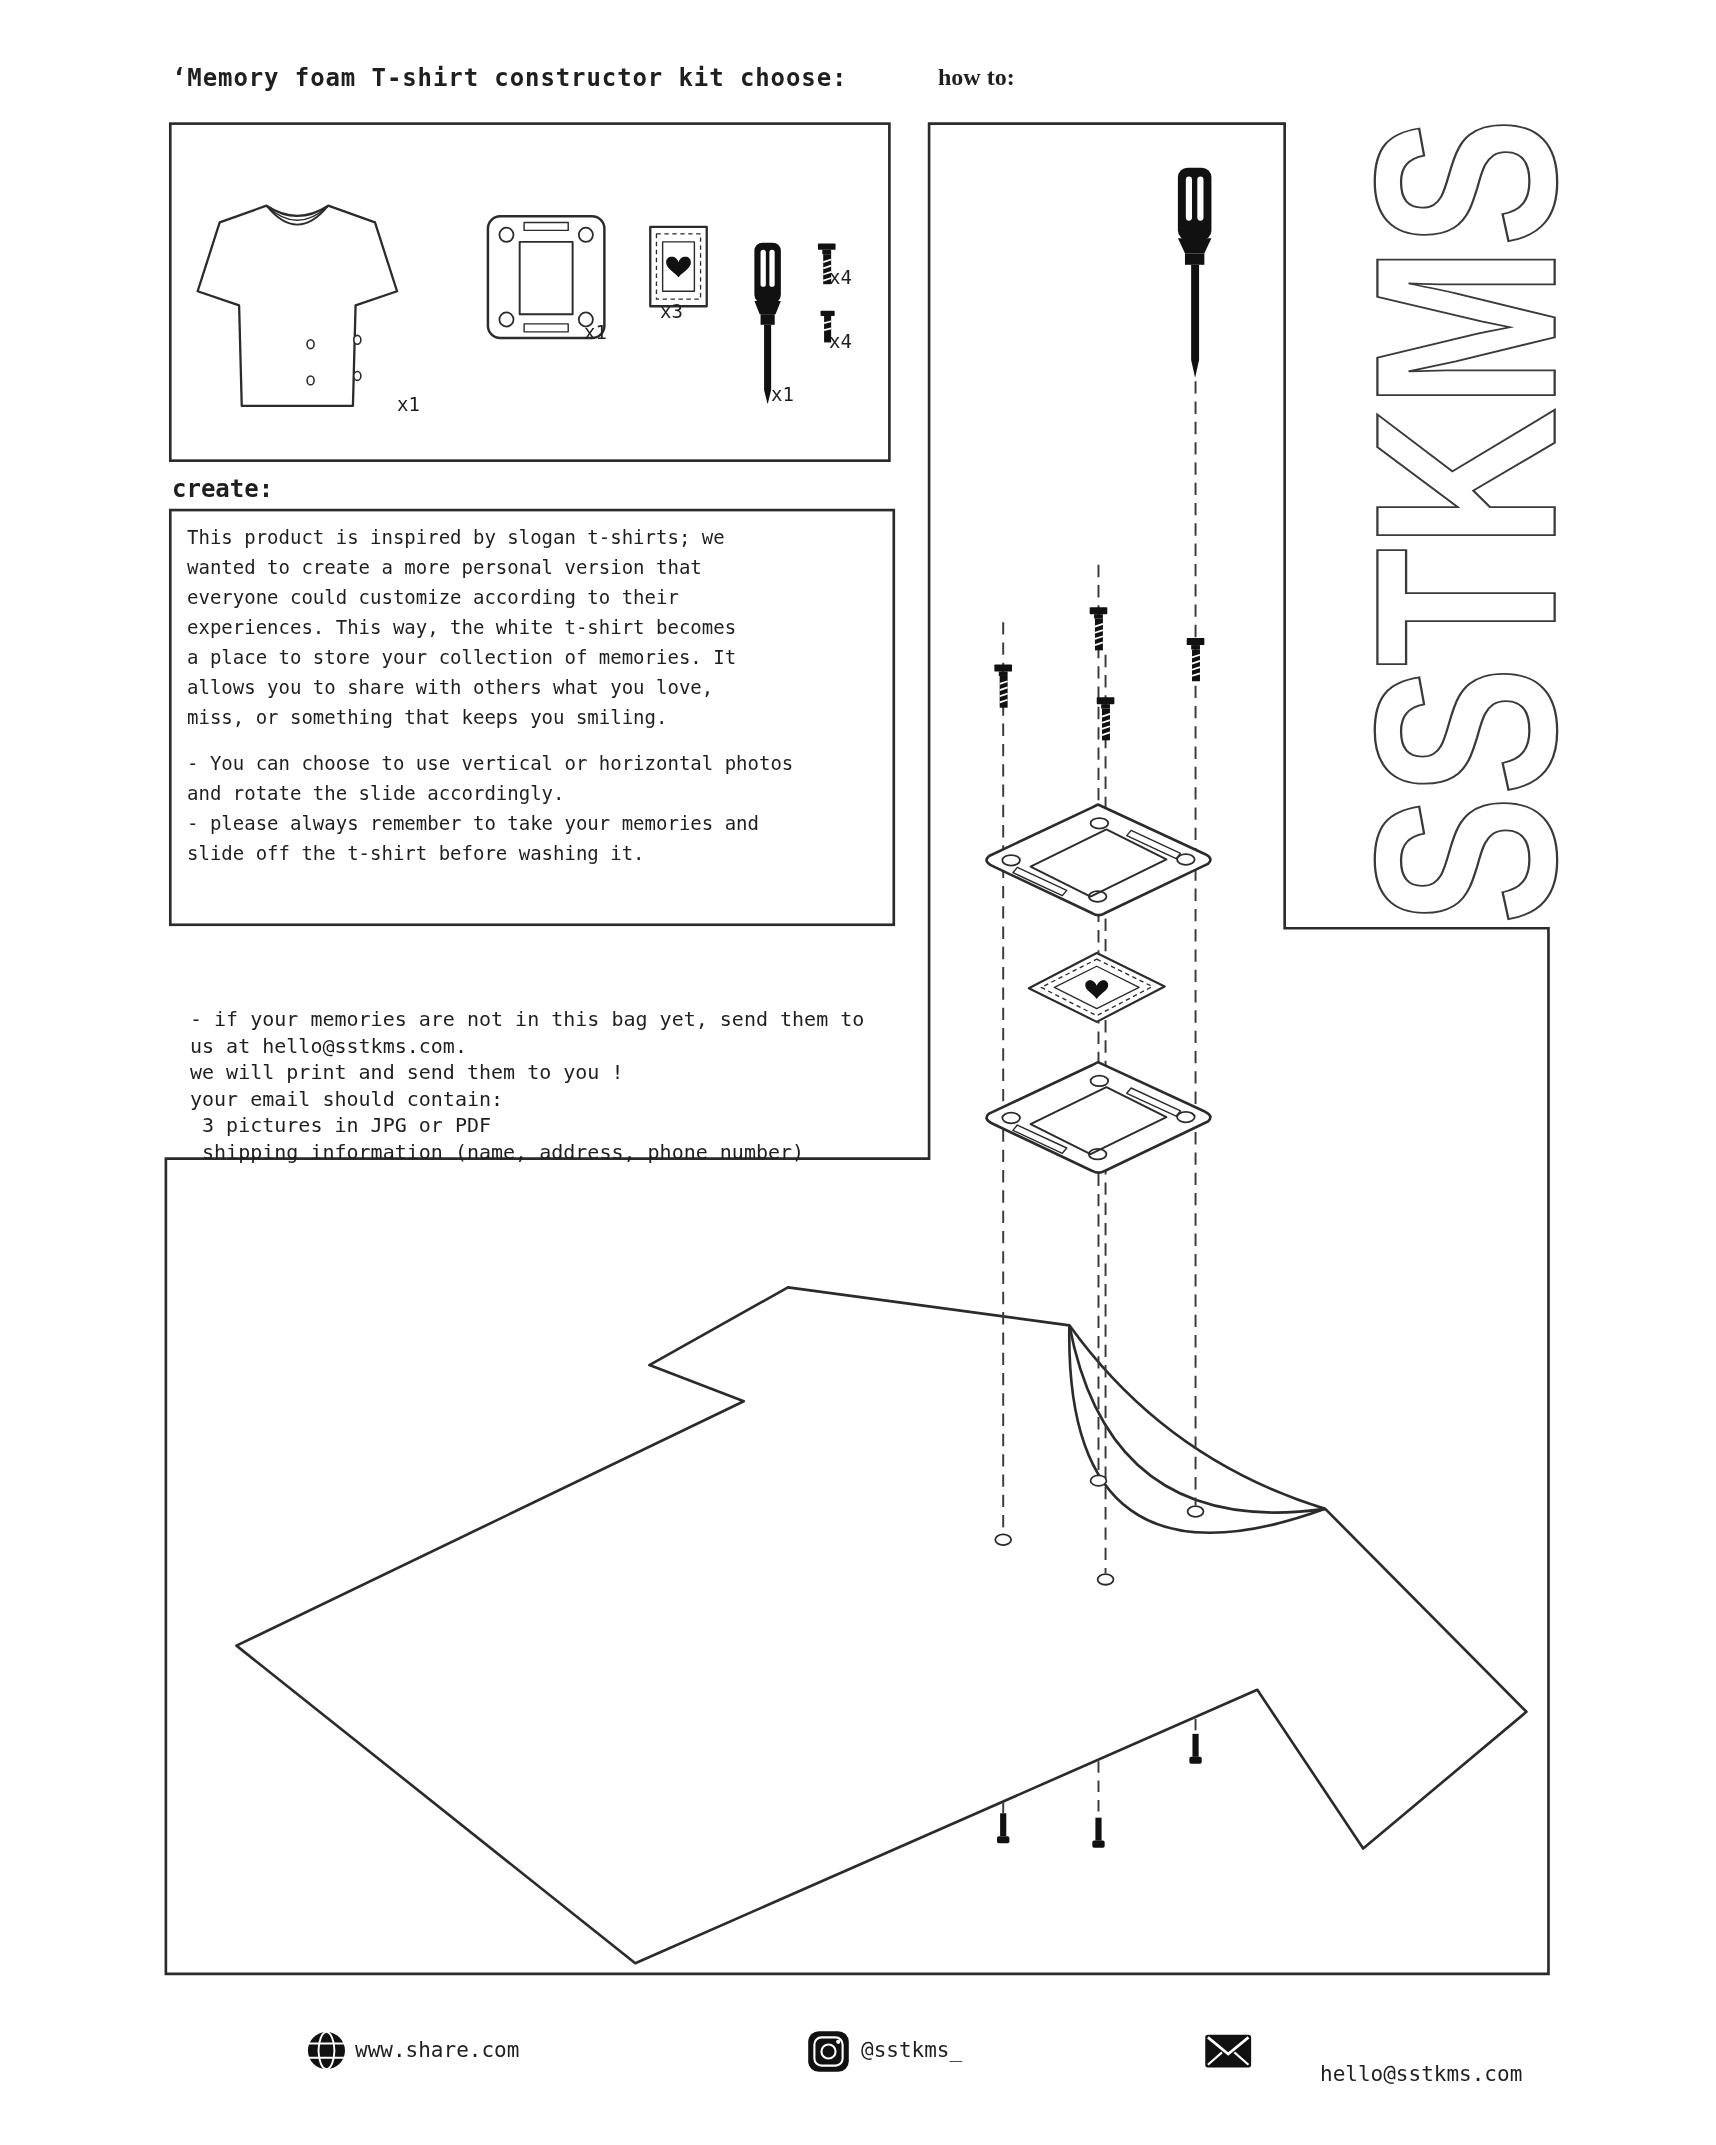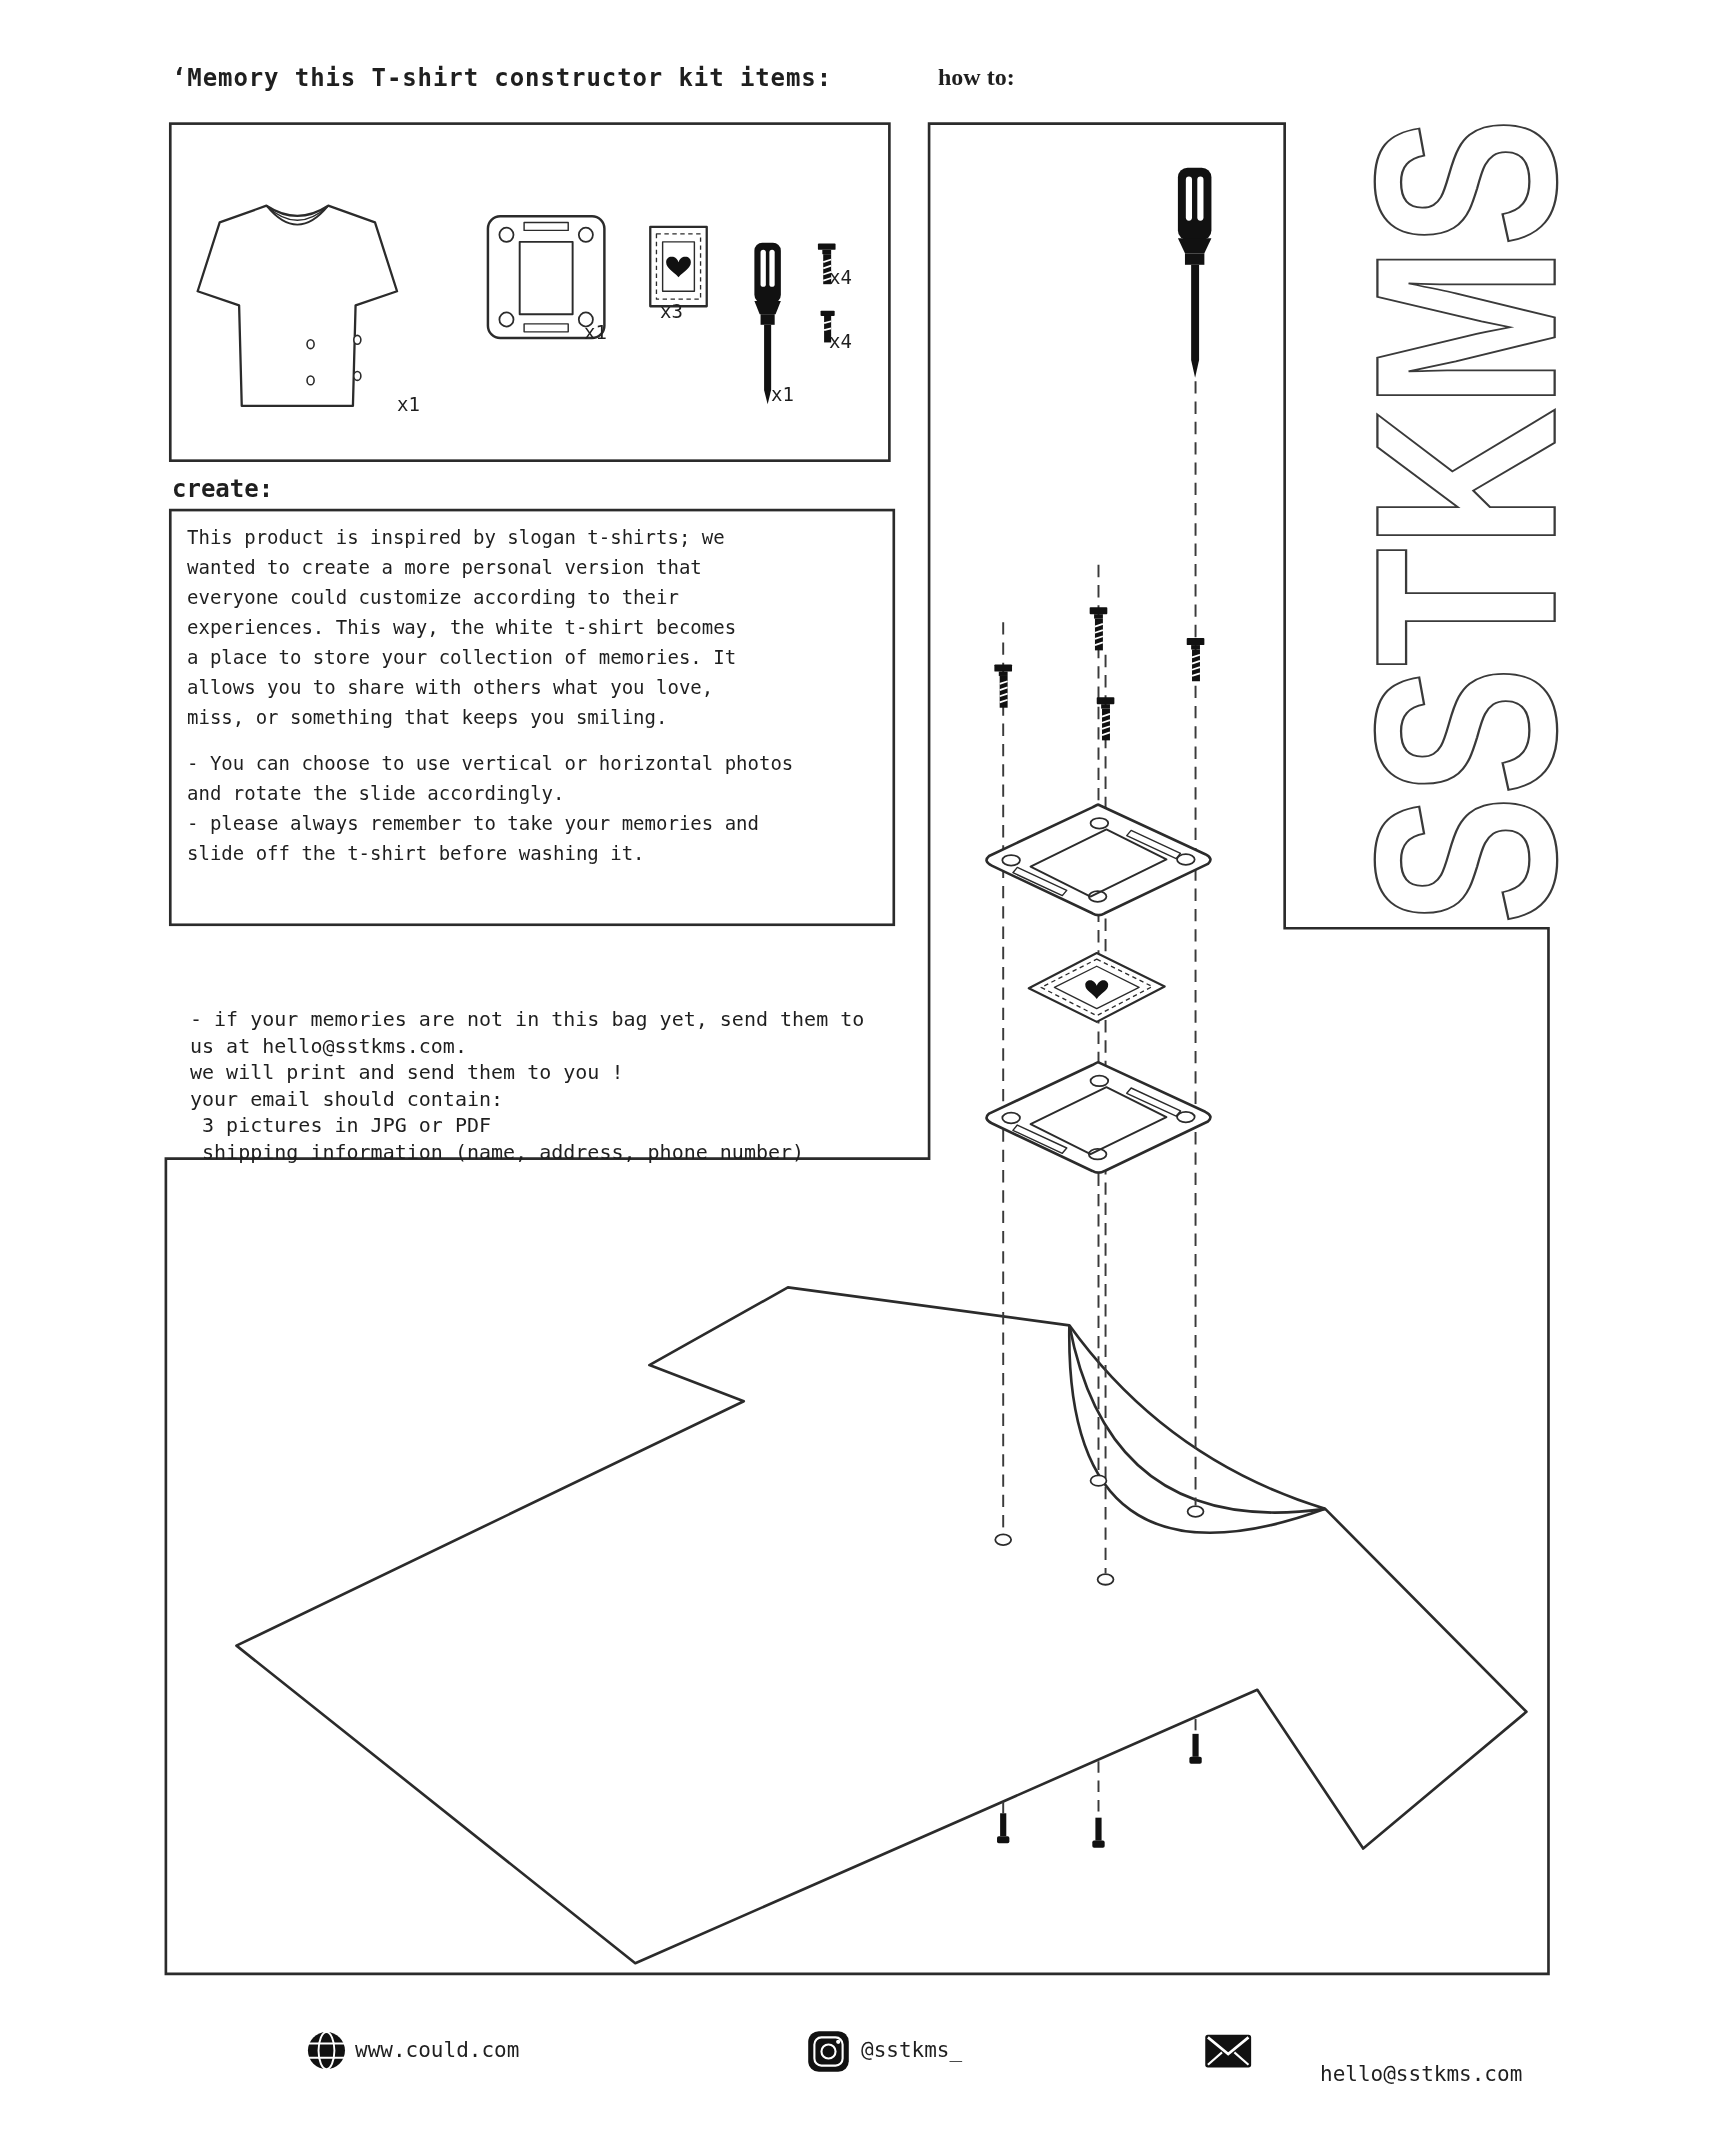--- a/index.html
+++ b/index.html
@@ -232,21 +232,21 @@
     <circle cx="950" cy="2314" r="2.4" fill="#ffffff"></circle>
   </g>
   <g>
     <rect x="1366" y="2306" width="52" height="37" rx="3" fill="#111111"></rect>
     <polyline points="1369,2309 1392,2328 1415,2309" fill="none" stroke="#ffffff" stroke-width="3"></polyline>
     <line x1="1369" y1="2340" x2="1385" y2="2326" stroke="#ffffff" stroke-width="2.4"></line>
     <line x1="1415" y1="2340" x2="1399" y2="2326" stroke="#ffffff" stroke-width="2.4"></line>
   </g>
 </svg>
 
-<div class="abs title" style="left:172px;top:64px;">‘Memory this T-shirt constructor kit items:</div>
+<div class="abs title" style="left:172px;top:64px;">‘Memory foam T-shirt constructor kit choose:</div>
 <div class="abs section-label" style="left:938px;top:64px;font-family:Liberation Serif, serif;">how to:</div>
 <div class="abs section-label" style="left:172px;top:475px;">create:</div>
 
 <div class="abs para" style="left:187px;top:522px;width:697px;">This product is inspired by slogan t-shirts; we
 wanted to create a more personal version that
 everyone could customize according to their
 experiences. This way, the white t-shirt becomes
 a place to store your collection of memories. It
 allows you to share with others what you love,
 miss, or something that keeps you smiling.</div>
@@ -262,16 +262,16 @@
  3 pictures in JPG or PDF
  shipping information (name, address, phone number)</div>
 
 <div class="abs qty" style="left:397px;top:393px;">x1</div>
 <div class="abs qty" style="left:584px;top:321px;">x1</div>
 <div class="abs qty" style="left:660px;top:300px;">x3</div>
 <div class="abs qty" style="left:771px;top:383px;">x1</div>
 <div class="abs qty" style="left:829px;top:266px;">x4</div>
 <div class="abs qty" style="left:829px;top:330px;">x4</div>
 
-<div class="abs footer-text" style="left:355px;top:2038px;">www.could.com</div>
+<div class="abs footer-text" style="left:355px;top:2038px;">www.share.com</div>
 <div class="abs footer-text" style="left:861px;top:2038px;">@sstkms_</div>
 <div class="abs footer-text" style="left:1320px;top:2038px;margin-top:24px;">hello@sstkms.com</div>
 
 
 </body></html>

